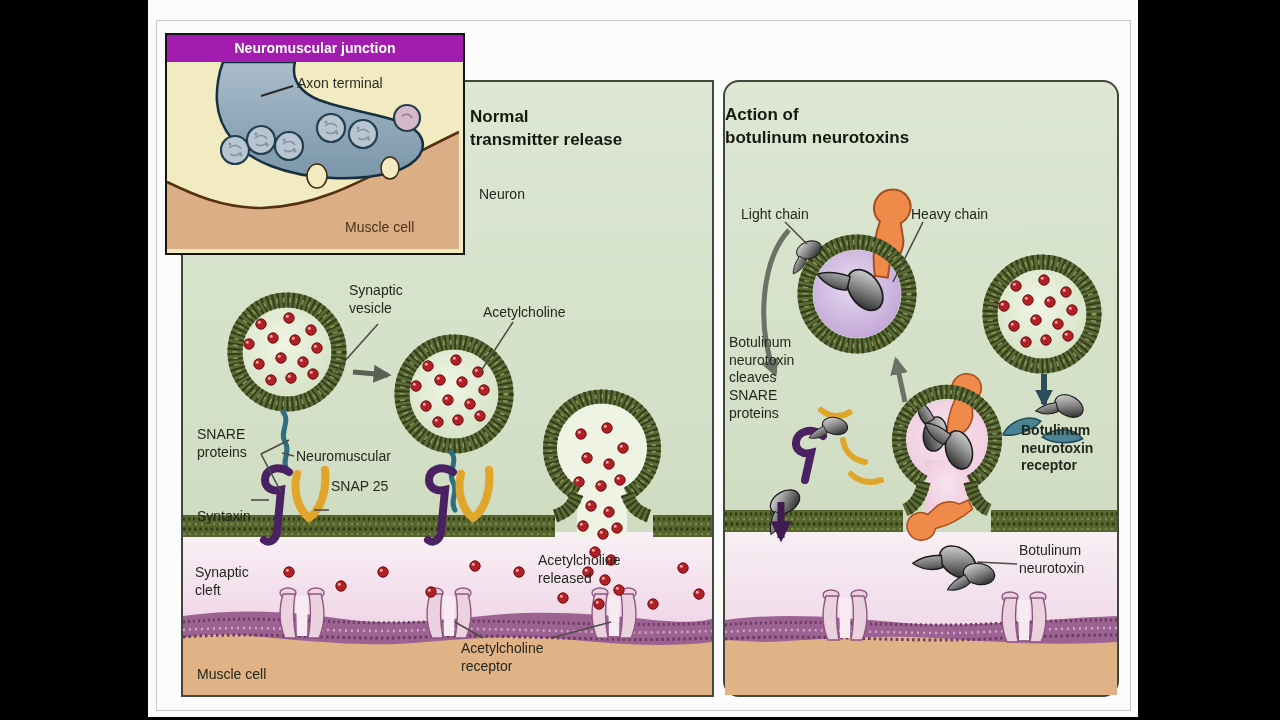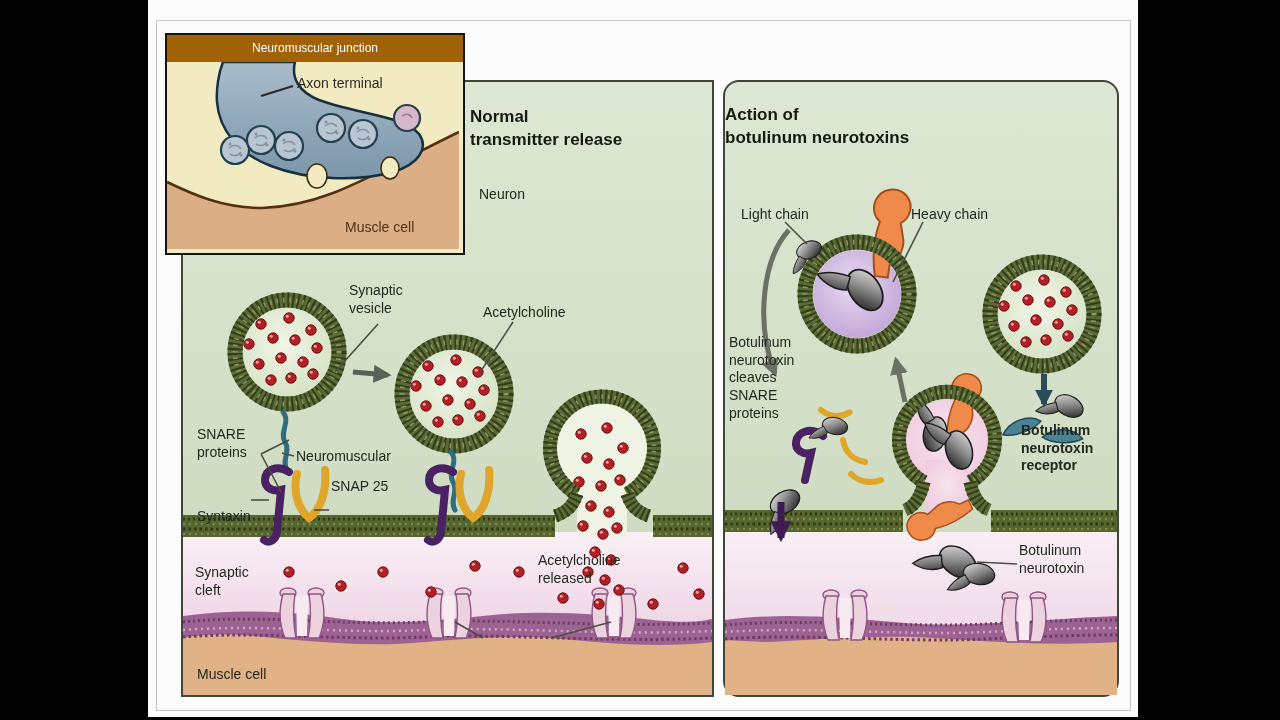--- a/index.html
+++ b/index.html
@@ -11,22 +11,22 @@
          background:linear-gradient(#dde7d3,#d3dfc6 55%,#cfdcc2 72%);}
   #left-panel{left:181px;width:529px;}
   #right-panel{left:723px;width:392px;border-radius:16px;}
   .panel svg{position:absolute;left:0;top:0;}
   .lbl{position:absolute;font-size:14px;line-height:1.26;color:#23281e;white-space:normal;}
   .ctr{text-align:left;}
   .t-title{position:absolute;font-size:17px;font-weight:700;line-height:1.35;
            color:#15190f;}
   #inset{position:absolute;left:165px;top:33px;width:296px;height:218px;
          border:2px solid #141414;background:#f2eac0;z-index:5;}
-  #inset-bar{position:absolute;left:0;top:0;width:100%;height:27px;background:#a16207;
-             color:#fff;font-weight:400;font-size:12px;text-align:center;line-height:27px;}
+  #inset-bar{position:absolute;left:0;top:0;width:100%;height:27px;background:#a21caf;
+             color:#fff;font-weight:700;font-size:14px;text-align:center;line-height:27px;}
   #inset svg{position:absolute;left:0;top:27px;}
   .ins-lbl{position:absolute;font-size:14px;color:#2c2c26;}
 </style>
 </head>
 <body>
 
 <div id="stage">
   <div id="content"></div>
   <div id="frame"></div>
 
@@ -195,20 +195,21 @@
     </div>
     <div class="lbl" style="left:296px;top:104px;">Neuron</div>
     <div class="lbl" style="left:166px;top:200px;width:78px;">Synaptic vesicle</div>
     <div class="lbl" style="left:300px;top:222px;">Acetylcholine</div>
     <div class="lbl" style="left:14px;top:344px;width:80px;">SNARE proteins</div>
     <div class="lbl" style="left:113px;top:366px;">Neuromuscular</div>
     <div class="lbl" style="left:14px;top:426px;">Syntaxin</div>
     <div class="lbl" style="left:148px;top:396px;">SNAP 25</div>
     <div class="lbl" style="left:12px;top:482px;width:70px;">Synaptic cleft</div>
     <div class="lbl ctr" style="left:355px;top:470px;width:112px;">Acetylcholine released</div>
+    <div class="lbl ctr" style="left:278px;top:558px;width:116px;">Acetylcholine receptor</div>
     <div class="lbl" style="left:14px;top:584px;">Muscle cell</div>
   </div>
 
   <div id="right-panel" class="panel">
     <svg width="392" height="613" viewBox="0 0 392 613">
       <defs>
         <radialGradient id="rp-vg" cx="45%" cy="40%" r="65%">
           <stop offset="0%" stop-color="#f1f5e5"></stop>
             <stop offset="100%" stop-color="#d4e2c5"></stop>
         </radialGradient>

